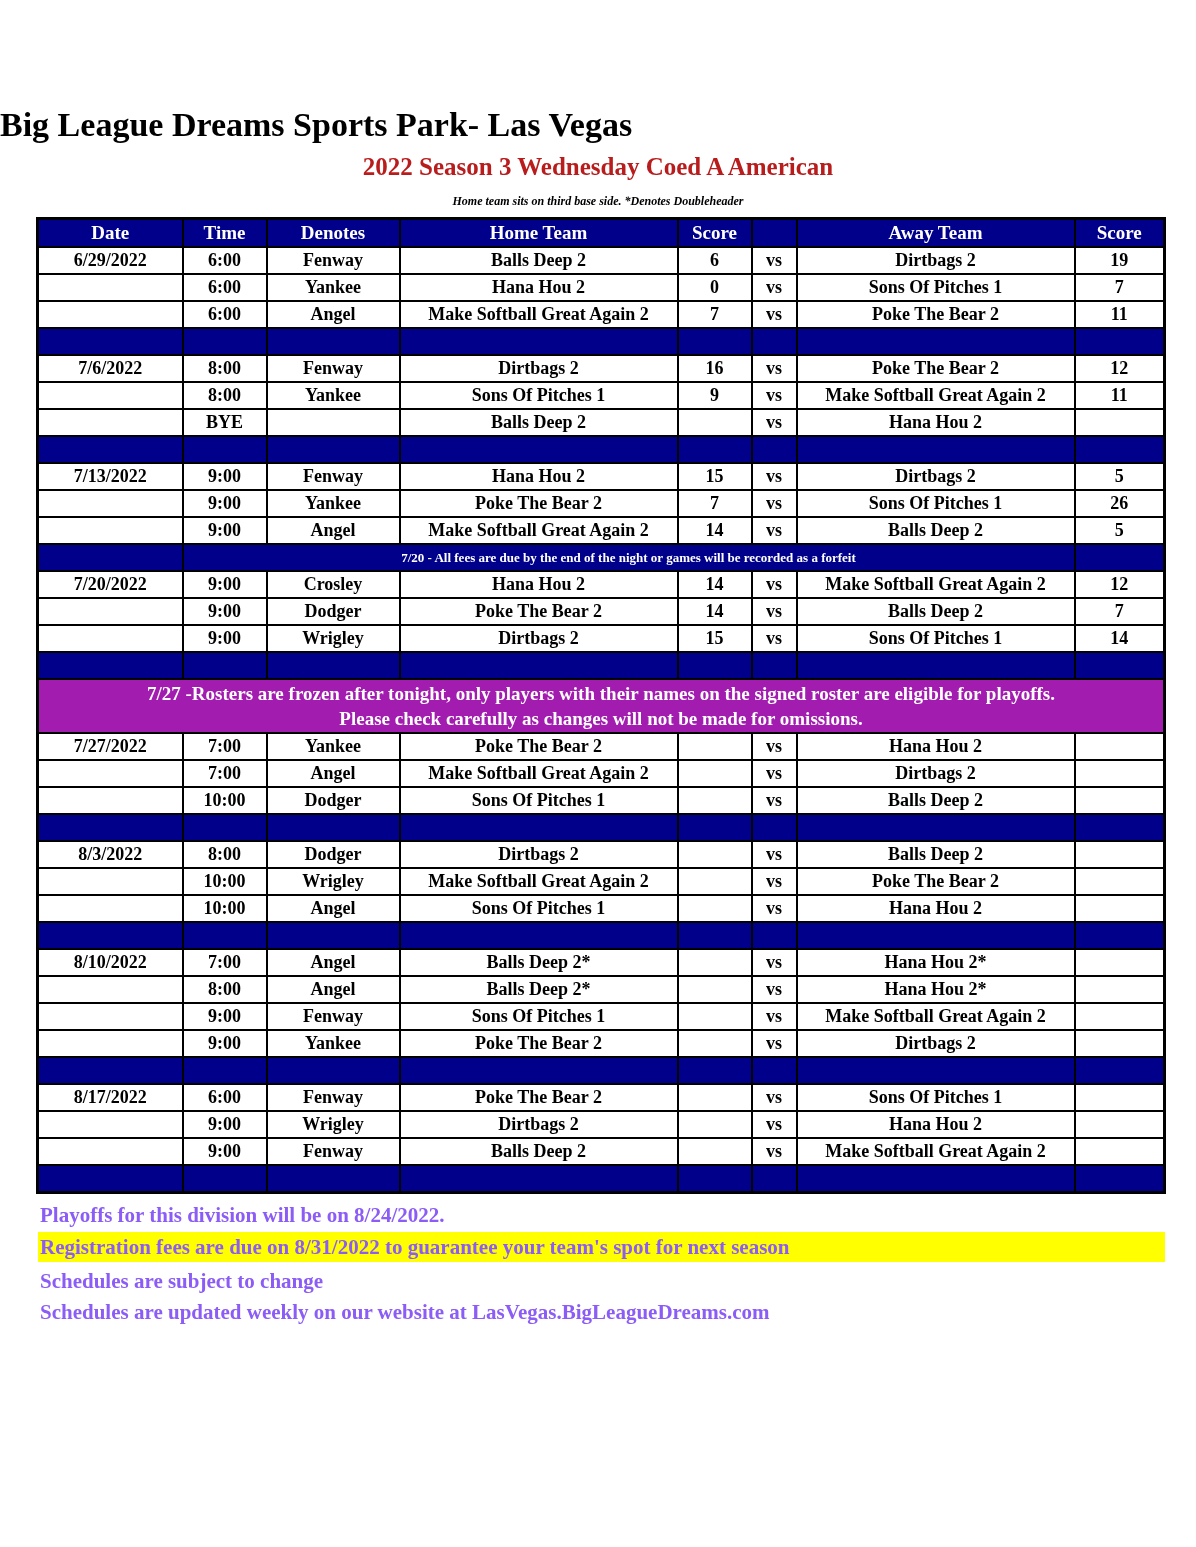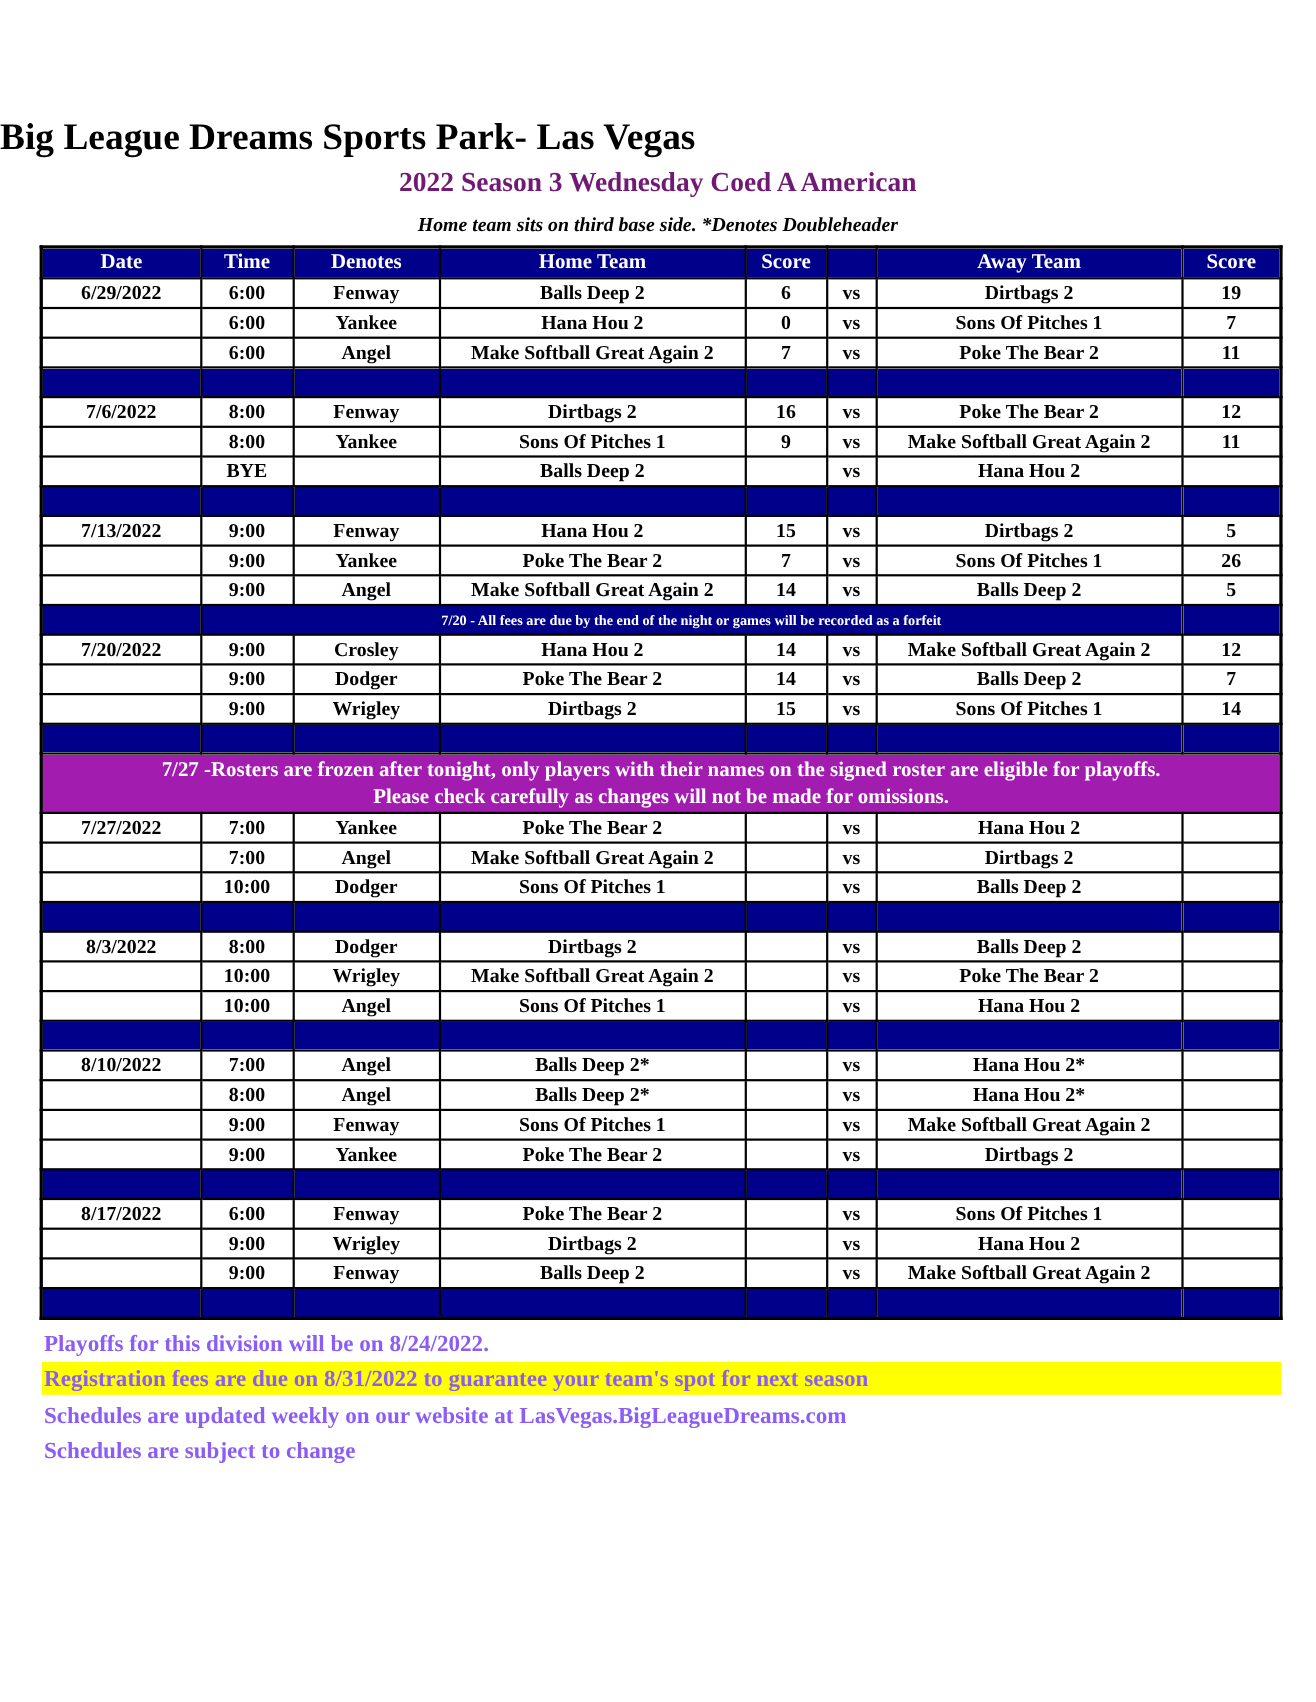--- a/index.html
+++ b/index.html
@@ -23,26 +23,26 @@
     font-weight: bold;
     color: #000000;
     letter-spacing: 0px;
   }
   .subtitle {
     margin: 0;
     margin-top: 9px;
     text-align: center;
     font-size: 25px;
     font-weight: bold;
-    color: #701a75;
+    color: #b91c1c;
   }
   .note {
     margin-top: 13px;
     text-align: center;
-    font-size: 18px;
+    font-size: 12px;
     font-weight: bold;
     font-style: italic;
     color: #000000;
   }
   table.sched {
     border-collapse: collapse;
     table-layout: fixed;
     width: 1127px;
     margin-left: 36px;
     margin-top: 8px;
@@ -466,17 +466,17 @@
           <td></td>
           <td></td>
           <td></td>
         </tr>
       </tbody>
   </table>
 
   <div class="footer">
     <div class="fline">Playoffs for this division will be on 8/24/2022.</div>
     <div class="fline hl">Registration fees are due on 8/31/2022 to guarantee your team's spot for next season</div>
+    <div class="fline">Schedules are subject to change</div>
     <div class="fline">Schedules are updated weekly on our website at LasVegas.BigLeagueDreams.com</div>
-    <div class="fline">Schedules are subject to change</div>
   </div>
 
 </div>
 
 </body></html>

